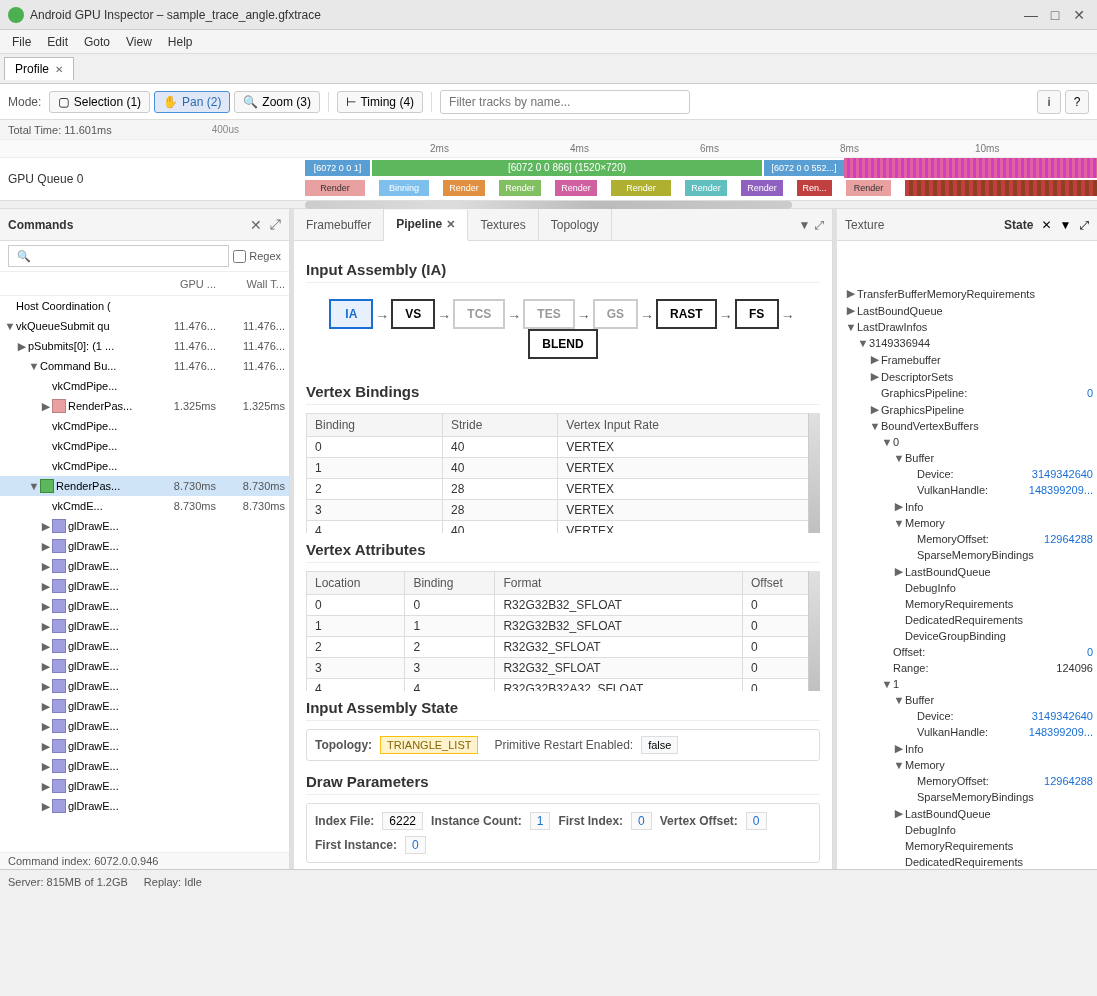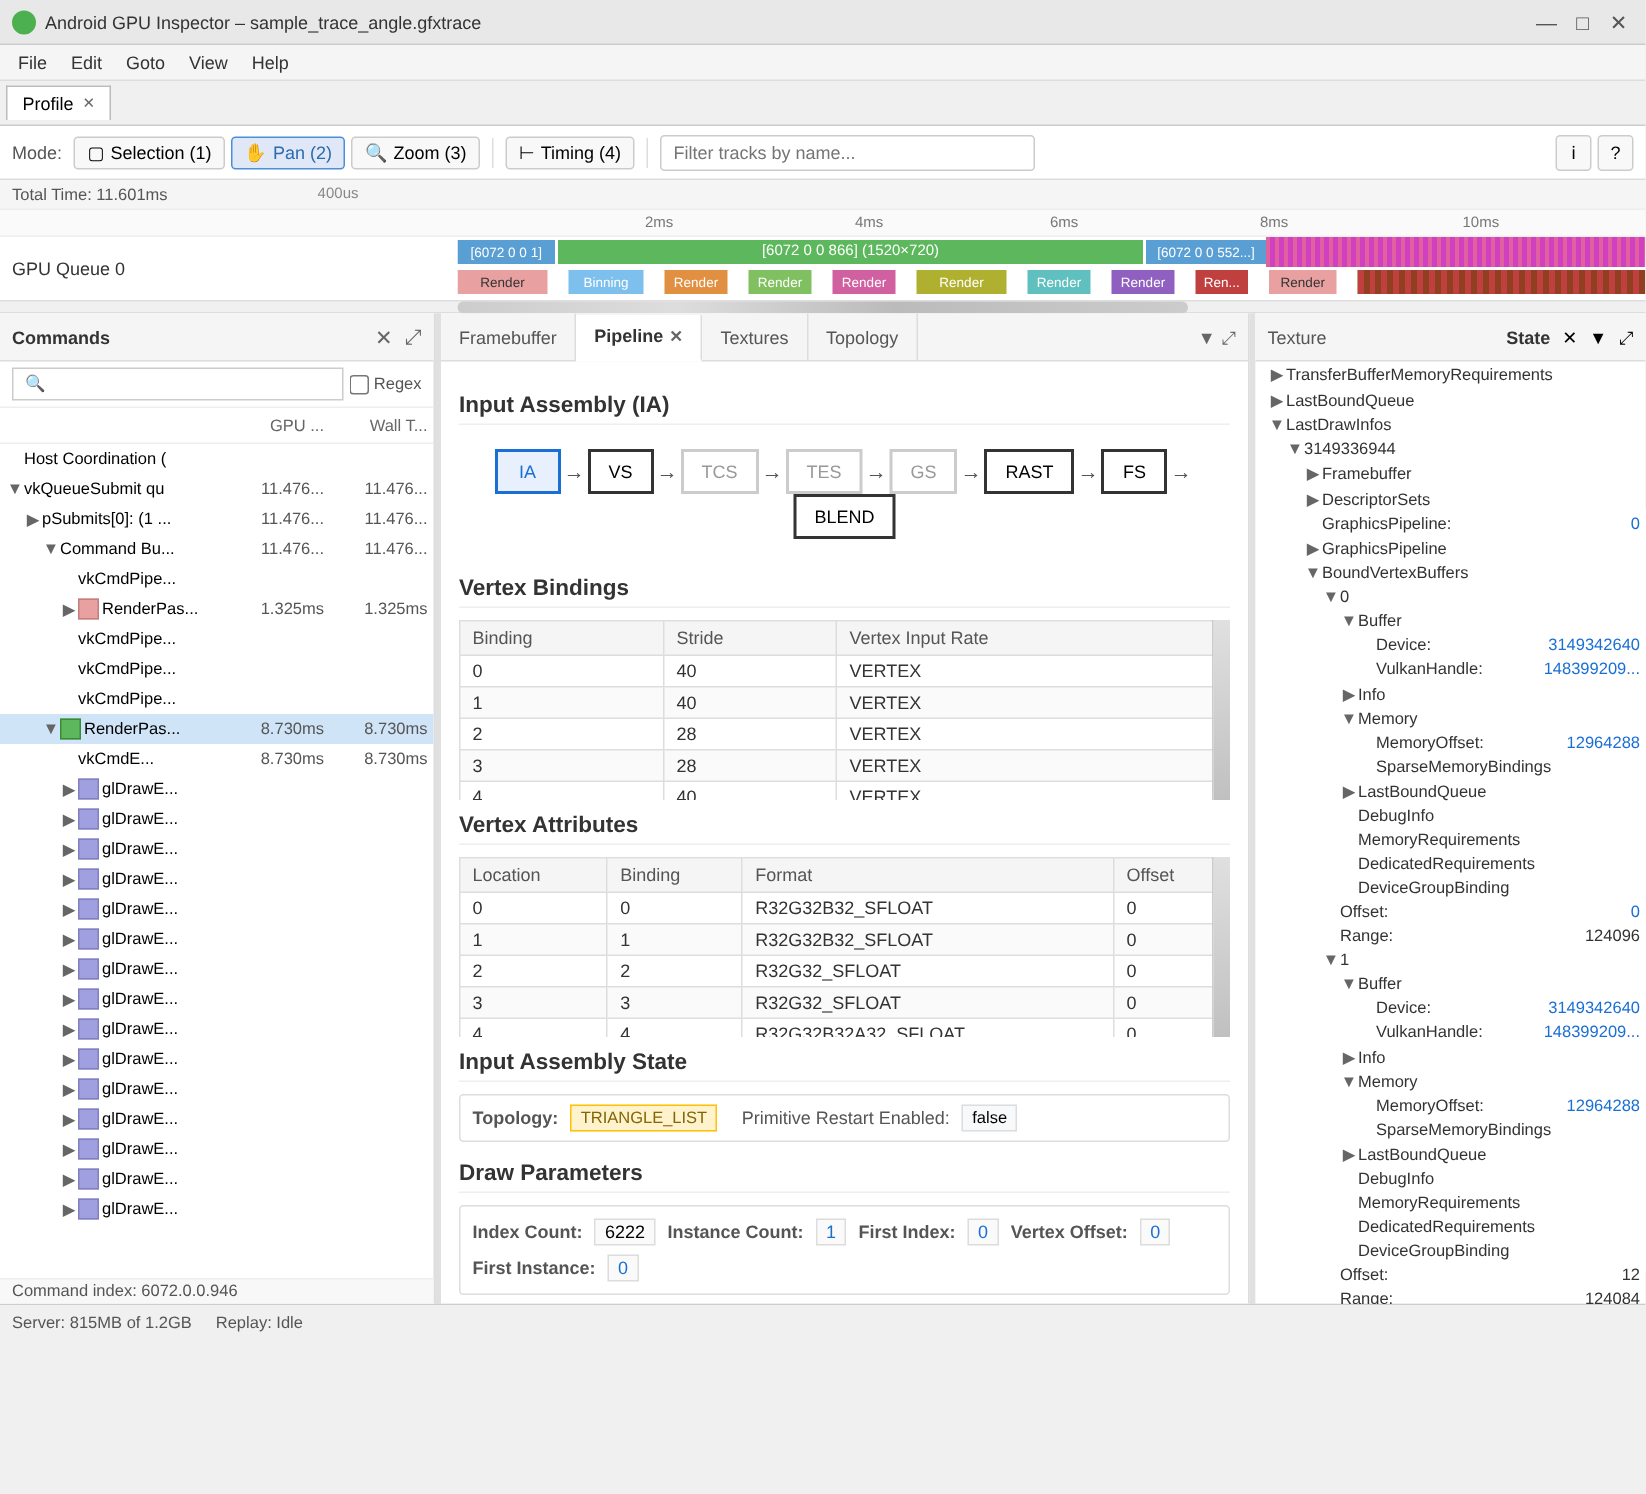--- a/index.html
+++ b/index.html
@@ -72,36 +72,36 @@
     .middle-panel { flex: 1; display: flex; flex-direction: column; background: white; border-right: 1px solid #ddd; }
     .tab-row { display: flex; align-items: center; border-bottom: 1px solid #ddd; background: #f5f5f5; height: 32px; }
     .panel-tab { padding: 6px 12px; font-size: 12px; cursor: pointer; color: #555; border-right: 1px solid #ddd; height: 100%; display: flex; align-items: center; gap: 4px; }
     .panel-tab.active { background: white; color: #333; font-weight: bold; border-bottom: 2px solid white; margin-bottom: -1px; }
     .tab-expand-btn { margin-left: auto; padding: 0 8px; cursor: pointer; color: #666; display: flex; gap: 4px; }
     
     .pipeline-content { flex: 1; overflow-y: auto; padding: 12px; }
     
     
     .pipeline-diagram { display: flex; align-items: center; justify-content: center; padding: 8px 0 16px 0; flex-wrap: wrap; gap: 0; }
-    .stage-box { border: 2px solid #333; padding: 6px 12px; font-size: 12px; font-weight: normal; background: white; min-width: 44px; text-align: center; }
+    .stage-box { border: 2px solid #333; padding: 6px 12px; font-size: 12px; font-weight: bold; background: white; min-width: 44px; text-align: center; }
     .stage-box.active { border-color: #1a6fd4; background: #e8f0fe; color: #1a6fd4; }
     .stage-box.disabled { color: #999; border-color: #ccc; }
     .stage-arrow { font-size: 14px; color: #555; padding: 0 2px; }
     
     .section-title { font-size: 15px; font-weight: bold; color: #333; margin: 8px 0 8px 0; padding-bottom: 4px; border-bottom: 1px solid #eee; }
     
     
     .data-table { width: 100%; border-collapse: collapse; font-size: 12px; margin-bottom: 12px; }
     .data-table th { background: #f5f5f5; border: 1px solid #ddd; padding: 4px 8px; text-align: left; font-weight: normal; color: #555; }
     .data-table td { border: 1px solid #ddd; padding: 3px 8px; color: #333; }
     .data-table tr:nth-child(even) td { background: #fafafa; }
     .val-blue { color: #1a6fd4; }
     
     
-    .right-panel { width: 260px; display: flex; flex-direction: column; background: white; }
+    .right-panel { width: 260px; display: flex; flex-direction: column; background: white; gap: 44px; }
     .right-panel-header { height: 32px; background: #f5f5f5; display: flex; align-items: center; padding: 0 8px; border-bottom: 1px solid #ddd; gap: 4px; }
     .state-tree { flex: 1; overflow-y: auto; font-size: 11px; }
     .state-node-row { display: flex; align-items: center; padding: 2px 4px; cursor: pointer; }
     .state-toggle { width: 12px; color: #666; text-align: center; }
     .state-key { color: #333; flex: 1; }
     .state-val { color: #1a6fd4; margin-left: 4px; }
     .indent-1 { padding-left: 8px; }
     .indent-2 { padding-left: 20px; }
     .indent-3 { padding-left: 32px; }
     .indent-4 { padding-left: 44px; }
@@ -530,21 +530,21 @@
       <div style="display:flex;align-items:center;padding:6px 8px;border:1px solid #ddd;border-radius:3px;gap:8px;margin-bottom:12px;">
         <span style="font-weight:bold;color:#555;">Topology:</span>
         <span style="background:#fff3cd;border:1px solid #ffc107;padding:2px 6px;color:#856404;font-size:11px;">TRIANGLE_LIST</span>
         <span style="color:#555;margin-left:8px;">Primitive Restart Enabled:</span>
         <span style="background:#f8f9fa;border:1px solid #ddd;padding:2px 6px;font-size:11px;">false</span>
       </div>
 
       <div class="section-title">Draw Parameters</div>
       <div style="border:1px solid #ddd;border-radius:3px;padding:8px;">
         <div style="display:flex;align-items:center;gap:8px;margin-bottom:6px;flex-wrap:wrap;">
-          <span style="color:#555;font-weight:bold;">Index Count:</span>
+          <span style="color:#555;font-weight:bold;">Index File:</span>
           <span style="border:1px solid #ddd;padding:1px 6px;background:#fafafa;">6222</span>
           <span style="color:#555;font-weight:bold;">Instance Count:</span>
           <span style="color:#1a6fd4;border:1px solid #ddd;padding:1px 6px;background:#fafafa;">1</span>
           <span style="color:#555;font-weight:bold;">First Index:</span>
           <span style="color:#1a6fd4;border:1px solid #ddd;padding:1px 6px;background:#fafafa;">0</span>
           <span style="color:#555;font-weight:bold;">Vertex Offset:</span>
           <span style="color:#1a6fd4;border:1px solid #ddd;padding:1px 6px;background:#fafafa;">0</span>
         </div>
         <div style="display:flex;align-items:center;gap:8px;">
           <span style="color:#555;font-weight:bold;">First Instance:</span>

